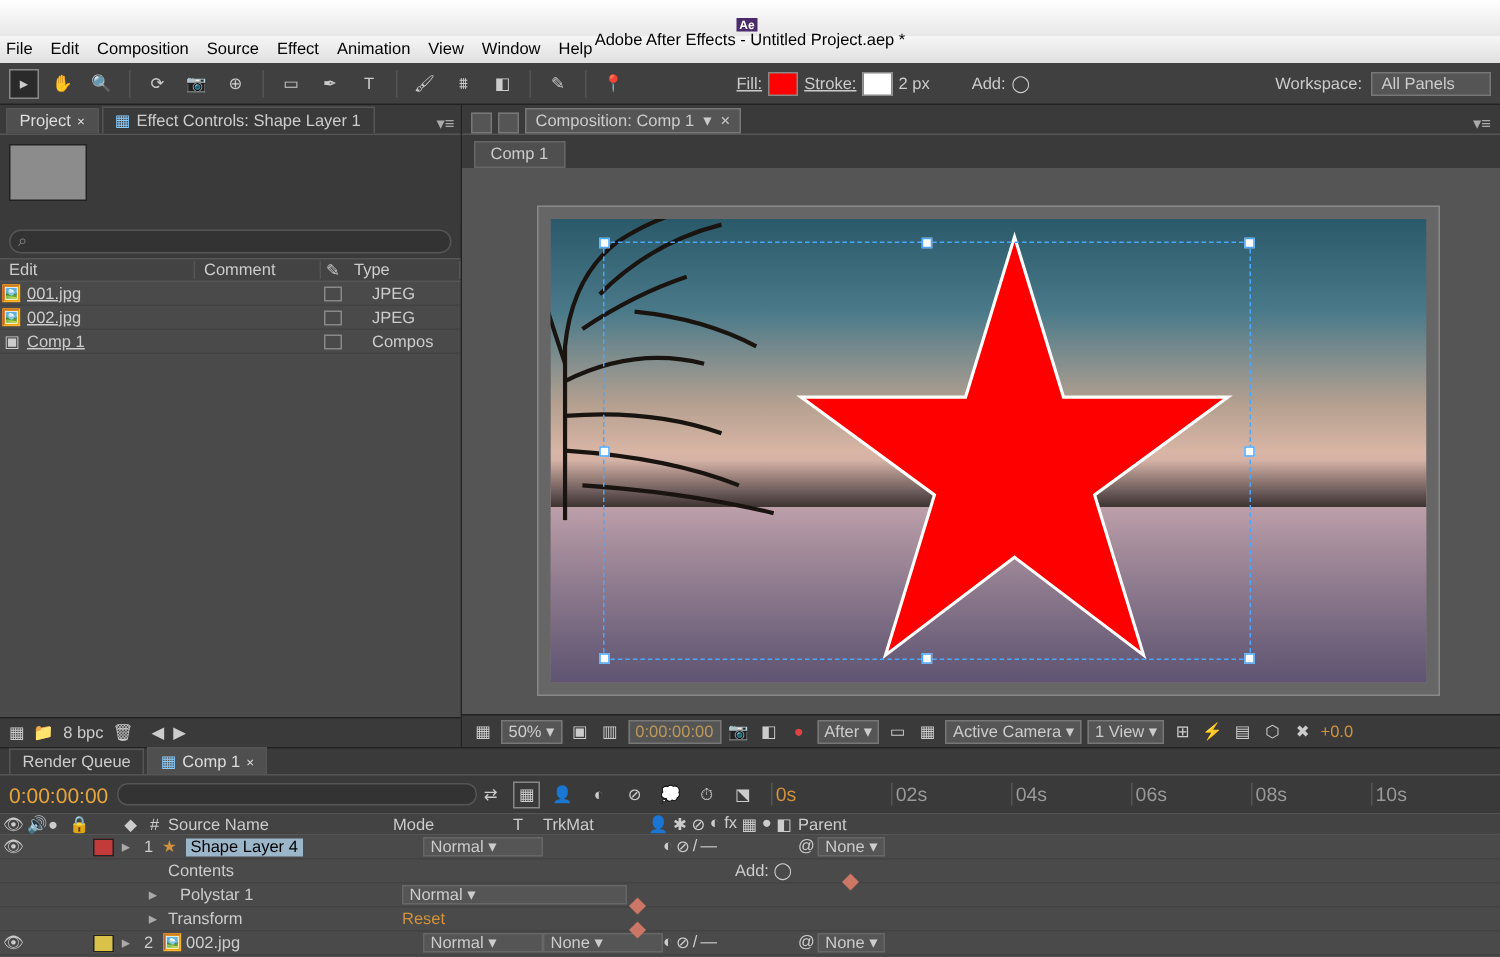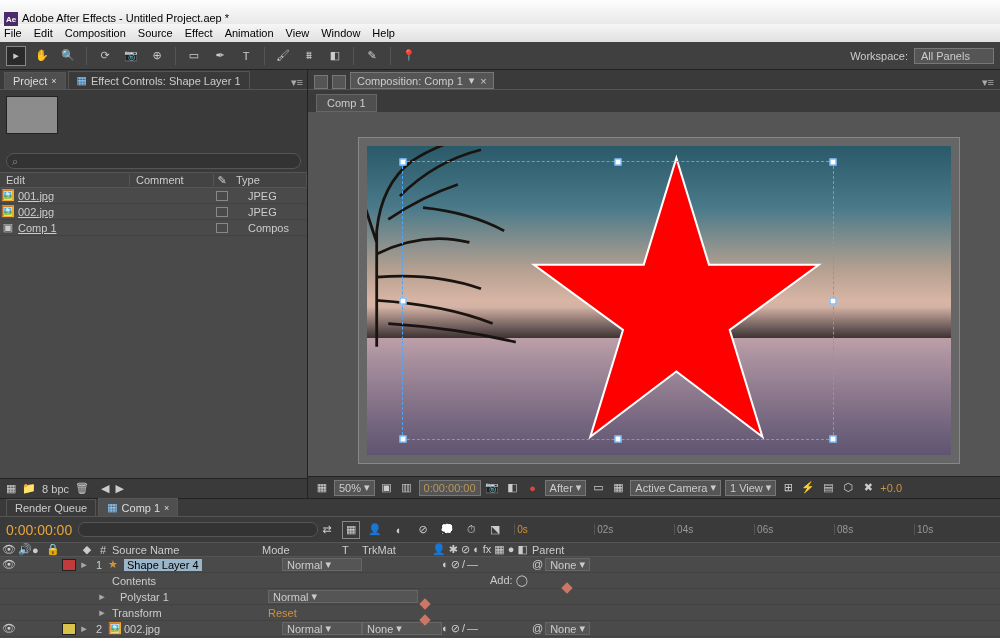--- a/index.html
+++ b/index.html
@@ -1,17 +1,17 @@
 <!DOCTYPE html>
 <html><head>
 <meta charset="utf-8">
 <style>
 * { margin: 0; padding: 0; box-sizing: border-box; font-family: "Segoe UI", Tahoma, sans-serif; font-size: 11px; }
 body { background: #3a3a3a; color: #ccc; width: 1000px; height: 638px; overflow: hidden; user-select: none; }
-.titlebar { background: linear-gradient(#fefefe, #e8e8e8); height: 18px; display: flex; align-items: flex-start; padding: 12px 4px; color: #000; }
+.titlebar { background: linear-gradient(#fefefe, #e8e8e8); height: 18px; display: flex; align-items: center; padding: 12px 4px; color: #000; flex-direction: column; }
 .titlebar .logo { width: 14px; height: 14px; background:#4a2a6a; display:flex; align-items:center; justify-content:center; color:#fff; font-size:8px; font-weight:bold; margin-right:4px; }
 .menubar { background: linear-gradient(#f6f6f6, #e0e0e0); height: 18px; display: flex; align-items: center; padding: 0 4px; color: #000; gap: 12px; }
 .menubar span { cursor: default; }
 .toolbar { background: #404040; height: 28px; display:flex; align-items:center; padding:0 6px; gap:6px; border-bottom:1px solid #222; }
 .tool-btn { width: 20px; height:20px; display:flex; align-items:center; justify-content:center; color:#ccc; }
 .tool-btn.active { background:#2a2a2a; border:1px solid #888; }
 .tool-sep { width:1px; height:18px; background:#555; margin:0 2px;}
 .toolbar .fill-group { display:flex; align-items:center; gap:4px; }
 .toolbar .swatch { width:20px; height:16px; border:1px solid #888; }
 .toolbar .right { margin-left:auto; display:flex; align-items:center; gap:6px; }
@@ -77,21 +77,21 @@
 .tl-row .mode{ width:80px;}
 .tl-row .trk{ width:80px;}
 .tl-row .switches{ width:90px; display:flex; gap:2px;}
 .tl-row .par{ width:80px;}
 .sm-dd { background:#555; border:1px solid #666; height:13px; padding:0 4px; display:flex; align-items:center; gap:3px; font-size:10px;}
 .tl-row .timeline-cell{ flex:1; position:relative; background:#555; border-left:1px solid #333;}
 .bar { position:absolute; top:2px; bottom:2px; background:#474747; }
 .key { position:absolute; top:3px; width:8px; height:8px; background:#bbb; transform:rotate(45deg);}
 .val-or { color:#d0923c; }
 .ruler { position:absolute; left:630px; right:0; top:0; bottom:0; display:flex;}
-.tickcol { flex:1; border-left:1px solid #555; font-size:10px; color:#999; padding-left:2px;}
+.tickcol { flex:1; border-left:1px solid #555; font-size:13px; color:#999; padding-left:2px;}
 </style>
 </head>
 <body>
 
 <div class="titlebar">
   <div class="logo">Ae</div>
   <span>Adobe After Effects - Untitled Project.aep *</span>
 </div>
 
 <div class="menubar">
@@ -120,20 +120,30 @@
   <div class="tool-btn">T</div>
   <div class="tool-sep"></div>
   <div class="tool-btn">🖌</div>
   <div class="tool-btn">⩩</div>
   <div class="tool-btn">◧</div>
   <div class="tool-sep"></div>
   <div class="tool-btn">✎</div>
   <div class="tool-sep"></div>
   <div class="tool-btn">📍</div>
   <div style="width:60px"></div>
+  <div class="fill-group">
+    <span style="text-decoration:underline">Fill:</span>
+    <div class="swatch" style="background:#ff0000"></div>
+    <span style="text-decoration:underline">Stroke:</span>
+    <div class="swatch" style="background:#fff"></div>
+    <span>2 px</span>
+    <span style="width:20px"></span>
+    <span>Add:</span>
+    <span>◯</span>
+  </div>
   <div class="right">
     <span>Workspace:</span>
     <div class="workspace-dd">
       <span>All Panels</span>
     </div>
   </div>
 </div>
 
 <div class="main">
 

